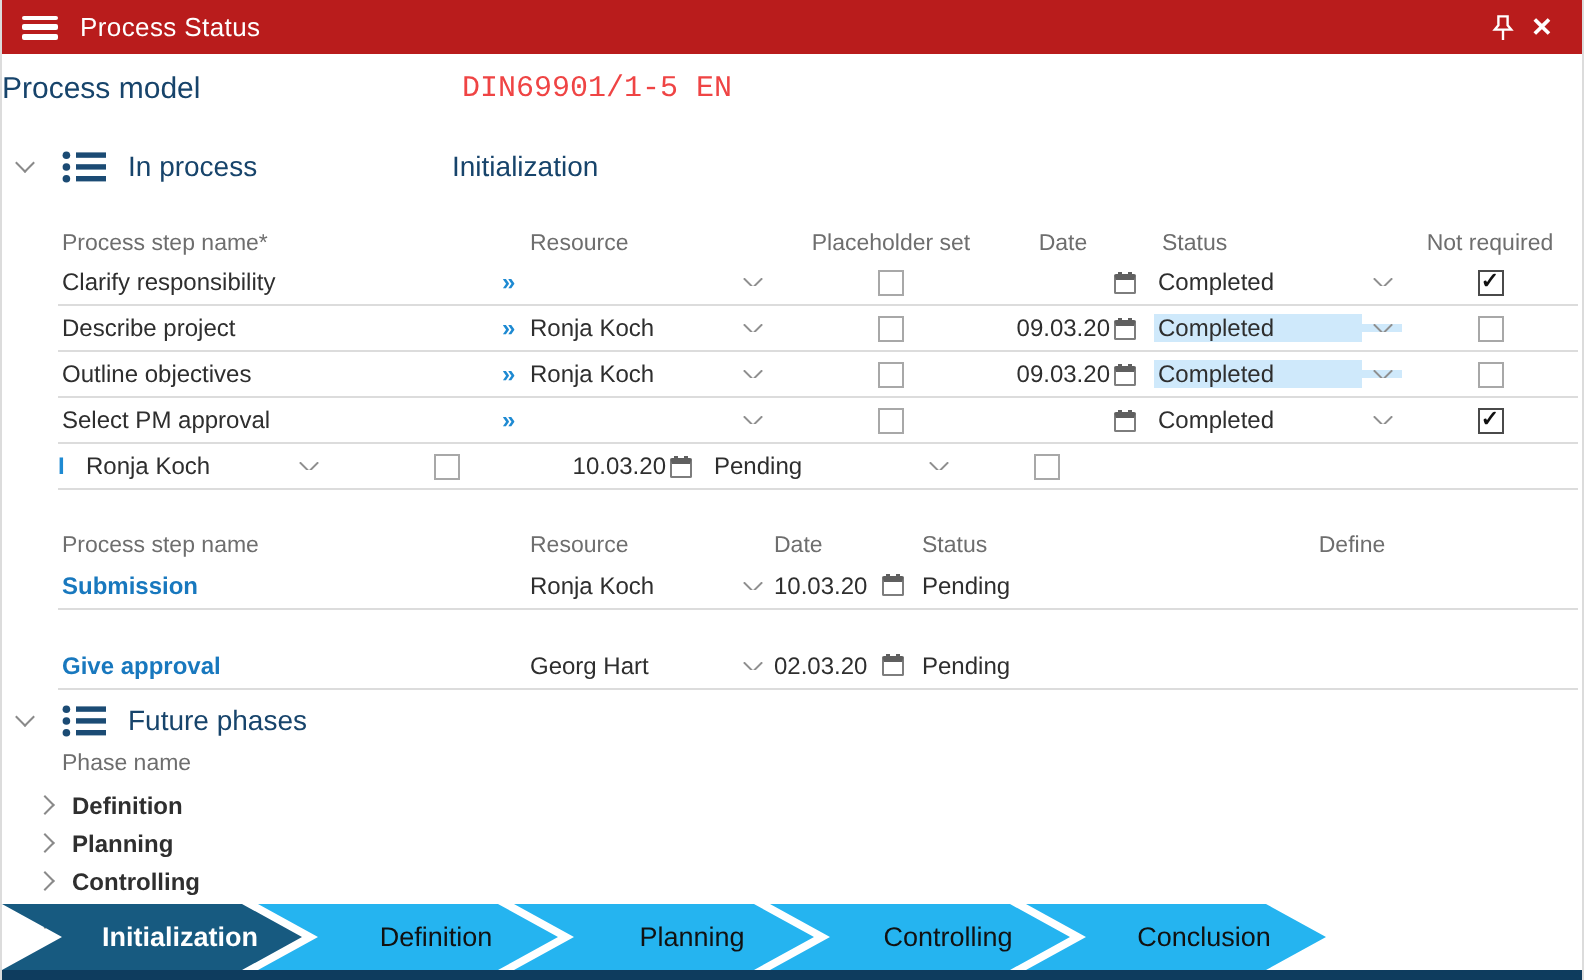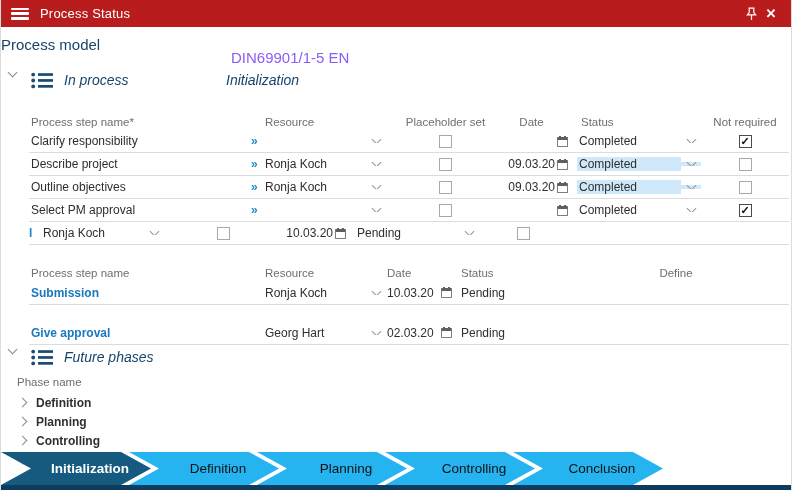--- a/index.html
+++ b/index.html
@@ -16,23 +16,23 @@
   }
   .hamburger { width:18px; height:12px; display:flex; flex-direction:column; justify-content:space-between; cursor:pointer; }
   .hamburger span { display:block; height:2.2px; background:#fff; border-radius:1px; }
   .titlebar .title { margin-left:11px; font-size:13px; font-weight:500; letter-spacing:.2px; }
   .titlebar .spacer { flex:1; }
   .tb-icon { display:flex; align-items:center; justify-content:center; width:20px; height:20px; cursor:pointer; }
   .close-glyph { font-size:13px; font-weight:bold; color:#fff; line-height:1; }
   
   .model-row { position:relative; margin-top:9px; height:22px; }
   .model-row .lbl { font-size:15px; color:#17446b; font-weight:500; }
-  .model-row .val { position:absolute; left:230px; top:13px; font-size:15px; color:#8b5cf6; font-weight:500; }
-  
-  .section-hdr { position:relative; display:flex; align-items:flex-start; padding-left:8px; height:22px;font-style:italic; }
+  .model-row .val { position:absolute; left:230px; top:0; font-size:15px; color:#ef4444; font-weight:500;font-family:Liberation Mono, monospace; }
+  
+  .section-hdr { position:relative; display:flex; align-items:center; padding-left:8px; height:22px; }
   .section-hdr.first { margin-top:14px; }
   .section-hdr.future { margin-top:4px; }
   .chev { display:inline-block; width:7px; height:7px; border-right:1.7px solid #8a8a8a; border-bottom:1.7px solid #8a8a8a; }
   .chev.down { transform:rotate(45deg); margin-top:-3px; }
   .chev.right { transform:rotate(-45deg); }
   .section-hdr .listicon { margin-left:15px; display:flex; }
   .section-hdr .stitle { margin-left:11px; font-size:14px; color:#17446b; font-weight:500; }
   .section-hdr .phase { position:absolute; left:225px; font-size:14px; color:#17446b; font-weight:500; }
   
   .cell { display:flex; align-items:center; overflow:hidden; white-space:nowrap; }
@@ -56,21 +56,21 @@
   .link { color:#1878be; font-weight:bold; cursor:pointer; }
   
   .marker { color:#1e8ad2; font-weight:bold; font-size:12px; }
   .dd-arrow { display:inline-block; width:7px; height:7px; border-right:1.6px solid #8f8f8f; border-bottom:1.6px solid #8f8f8f; transform:rotate(45deg); margin-top:-3px; cursor:pointer; }
   .checkbox { width:13px; height:13px; border:1px solid #a8a8a8; background:#fff; font-size:11px; font-weight:bold; color:#111; line-height:11px; text-align:center; cursor:pointer; }
   .checkbox.on { border-color:#4a4a4a; }
   .calicon { position:relative; width:11px; height:10px; border:1px solid #7d7d7d; border-top:3px solid #5f5f5f; border-radius:1px; margin-top:1px; }
   .calicon::before { content:""; position:absolute; top:-5px; left:1px; width:2px; height:2px; background:#5f5f5f; }
   .calicon::after  { content:""; position:absolute; top:-5px; right:1px; width:2px; height:2px; background:#5f5f5f; }
   
-  .phase-col-hdr { margin:5px 0 3px 16px; font-size:11.5px; color:#6e6e6e; height:14px; }
+  .phase-col-hdr { margin:5px 0 3px 30px; font-size:11.5px; color:#6e6e6e; height:14px; }
   .fp-item { display:flex; align-items:center; height:19px; padding-left:18px; cursor:pointer; }
   .fp-item .chev { margin-right:10px; }
   .fp-item .fp-label { font-size:12px; font-weight:bold; color:#2f2f2f; }
   
   .phasebar { position:absolute; left:0; right:0; bottom:5px; height:33px; }
   .pseg {
     position:absolute; top:0; height:33px; width:150px; background:#25b4f0;
     clip-path:polygon(0 0, 120px 0, 150px 50%, 120px 100%, 0 100%, 30px 50%);
     display:flex; align-items:center; justify-content:center;
     padding-left:28px; font-size:13.5px; color:#111; cursor:pointer;

